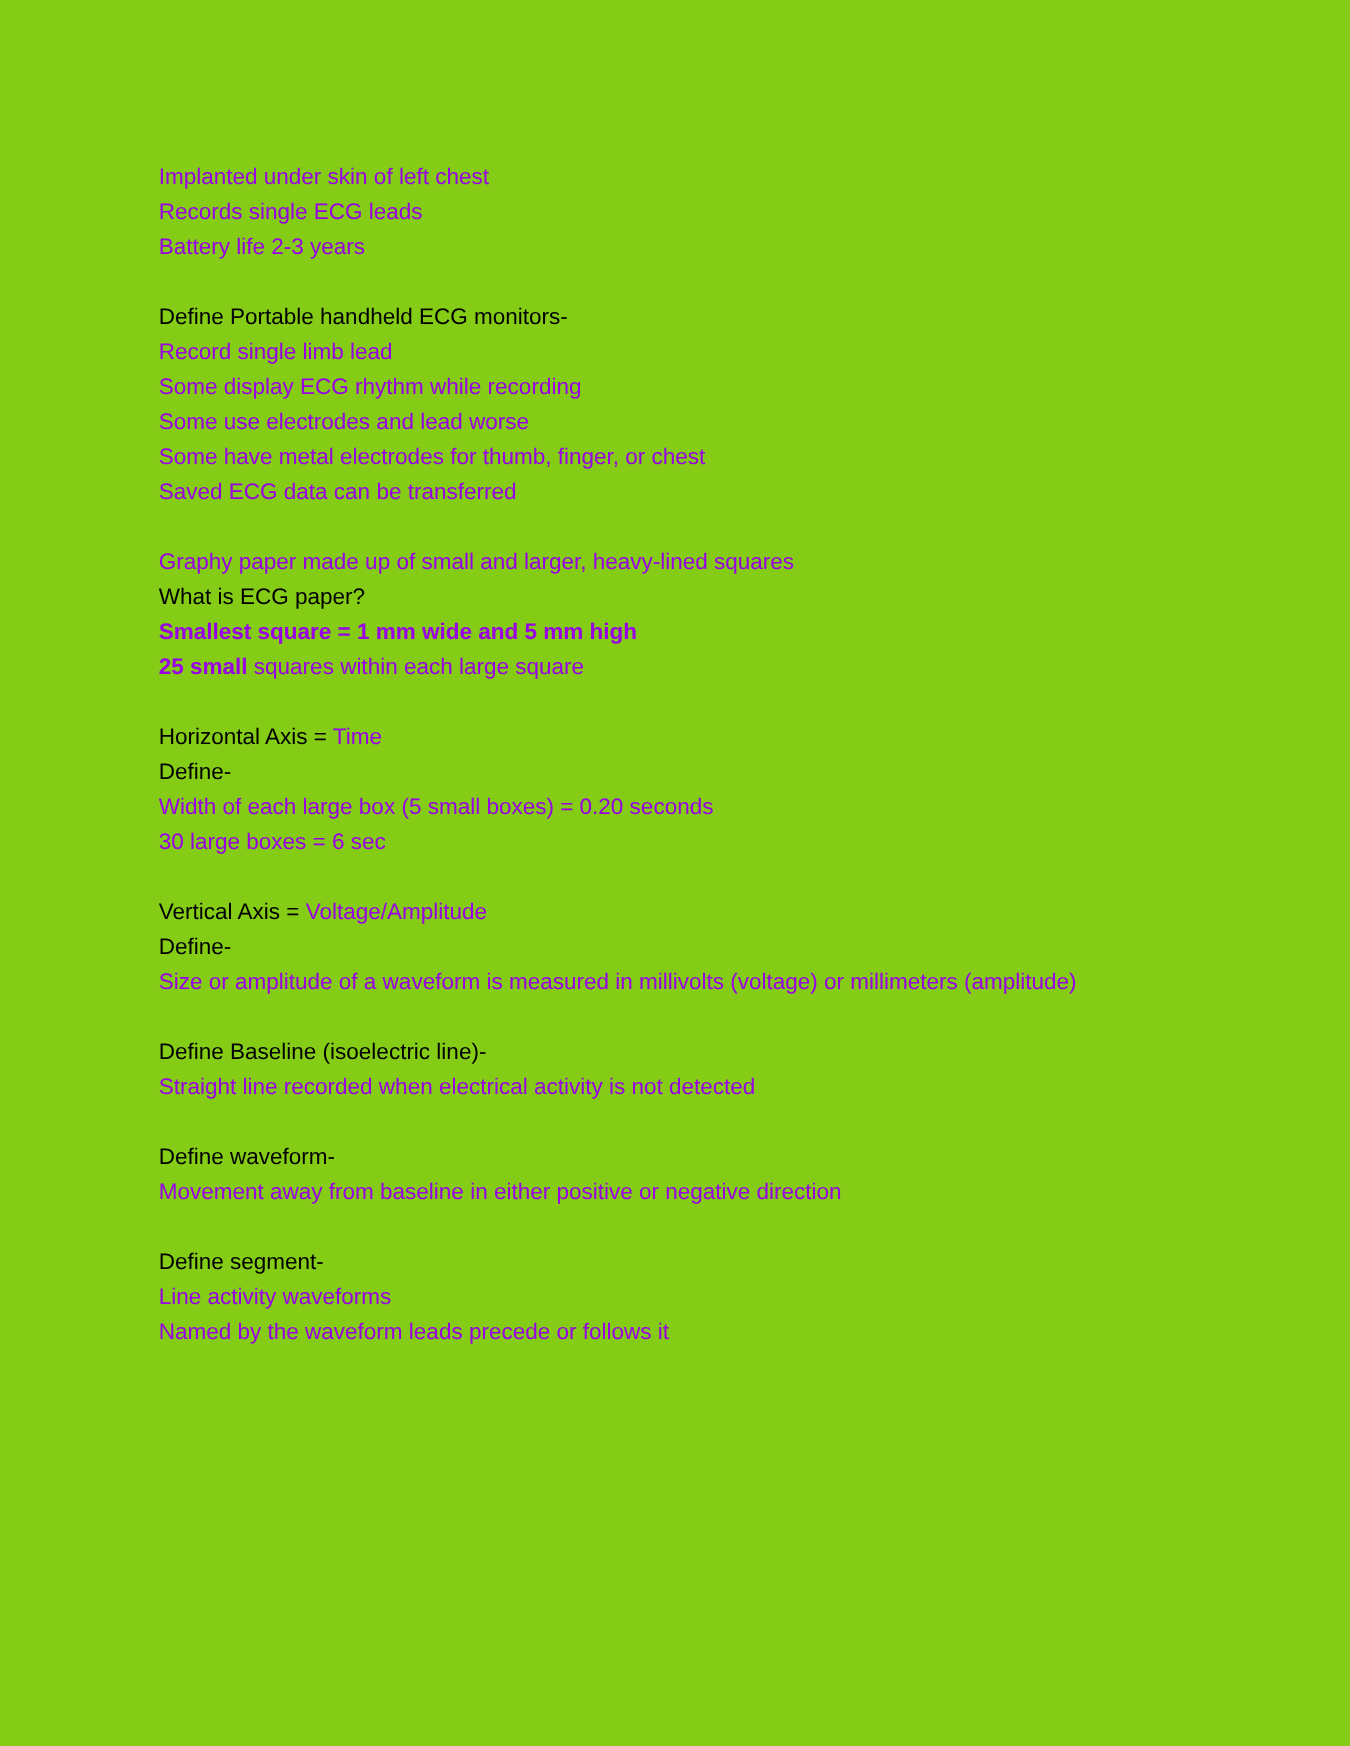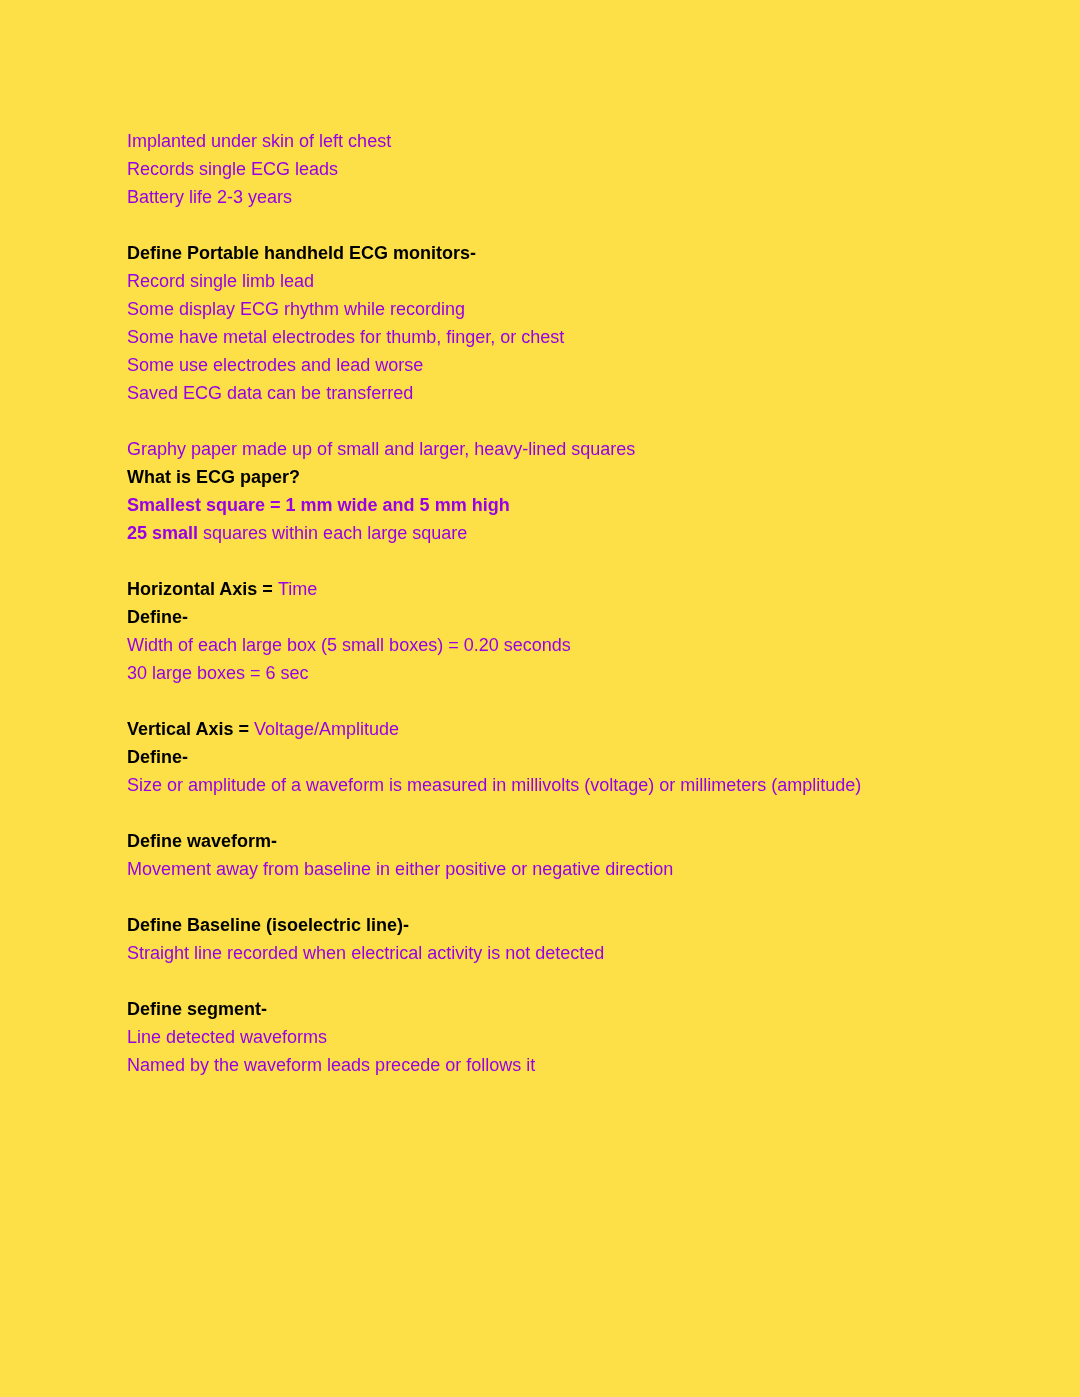--- a/index.html
+++ b/index.html
@@ -4,40 +4,40 @@
 <style>
   * { margin: 0; padding: 0; box-sizing: border-box; }
   html, body {
     background: #ffffff;
     font-family: "Liberation Sans", sans-serif;
   }
   .page {
     position: relative;
     width: 1080px;
     height: 1397px;
-    background: #fde047;
+    background: #84cc16;
     overflow: hidden;
   }
   .doc-content {
     position: absolute;
     top: 127px;
     left: 127px;
     width: 822px;
     font-size: 18px;
     line-height: 28px;
     color: #000000;
   }
   .block {
     margin-bottom: 28px;
   }
   .line {
     min-height: 28px;
   }
   .seg-heading {
-    font-weight: bold;
+    font-weight: normal;
     color: var(--heading-color, #000000);
   }
   .seg-purple {
     font-weight: normal;
     color: var(--purple-color, #9900e6);
   }
   .seg-purple-bold {
     font-weight: bold;
     color: var(--purple-color, #9900e6);
   }
@@ -49,48 +49,48 @@
   <div class="doc-content">
       <div class="block">
         <div class="line"><span class="seg-purple">Implanted under skin of left chest</span></div>
         <div class="line"><span class="seg-purple">Records single ECG leads</span></div>
         <div class="line"><span class="seg-purple">Battery life 2-3 years</span></div>
       </div>
       <div class="block">
         <div class="line"><span class="seg-heading">Define Portable handheld ECG monitors-</span></div>
         <div class="line"><span class="seg-purple">Record single limb lead</span></div>
         <div class="line"><span class="seg-purple">Some display ECG rhythm while recording</span></div>
+        <div class="line"><span class="seg-purple">Some use electrodes and lead worse</span></div>
         <div class="line"><span class="seg-purple">Some have metal electrodes for thumb, finger, or chest</span></div>
-        <div class="line"><span class="seg-purple">Some use electrodes and lead worse</span></div>
         <div class="line"><span class="seg-purple">Saved ECG data can be transferred</span></div>
       </div>
       <div class="block">
         <div class="line"><span class="seg-purple">Graphy paper made up of small and larger, heavy-lined squares</span></div>
         <div class="line"><span class="seg-heading">What is ECG paper?</span></div>
         <div class="line"><span class="seg-purple-bold">Smallest square = 1 mm wide and 5 mm high</span></div>
         <div class="line"><span class="seg-purple-bold">25 small</span><span class="seg-purple"> squares within each large square</span></div>
       </div>
       <div class="block">
         <div class="line"><span class="seg-heading">Horizontal Axis = </span><span class="seg-purple">Time</span></div>
         <div class="line"><span class="seg-heading">Define-</span></div>
         <div class="line"><span class="seg-purple">Width of each large box (5 small boxes) = 0.20 seconds</span></div>
         <div class="line"><span class="seg-purple">30 large boxes = 6 sec</span></div>
       </div>
       <div class="block">
         <div class="line"><span class="seg-heading">Vertical Axis = </span><span class="seg-purple">Voltage/Amplitude</span></div>
         <div class="line"><span class="seg-heading">Define-</span></div>
         <div class="line"><span class="seg-purple">Size or amplitude of a waveform is measured in millivolts (voltage) or millimeters (amplitude)</span></div>
       </div>
       <div class="block">
+        <div class="line"><span class="seg-heading">Define Baseline (isoelectric line)-</span></div>
+        <div class="line"><span class="seg-purple">Straight line recorded when electrical activity is not detected</span></div>
+      </div>
+      <div class="block">
         <div class="line"><span class="seg-heading">Define waveform-</span></div>
         <div class="line"><span class="seg-purple">Movement away from baseline in either positive or negative direction</span></div>
       </div>
       <div class="block">
-        <div class="line"><span class="seg-heading">Define Baseline (isoelectric line)-</span></div>
-        <div class="line"><span class="seg-purple">Straight line recorded when electrical activity is not detected</span></div>
-      </div>
-      <div class="block">
         <div class="line"><span class="seg-heading">Define segment-</span></div>
-        <div class="line"><span class="seg-purple">Line detected waveforms</span></div>
+        <div class="line"><span class="seg-purple">Line activity waveforms</span></div>
         <div class="line"><span class="seg-purple">Named by the waveform leads precede or follows it</span></div>
       </div>
     </div>
 </div>
 
 </body></html>

